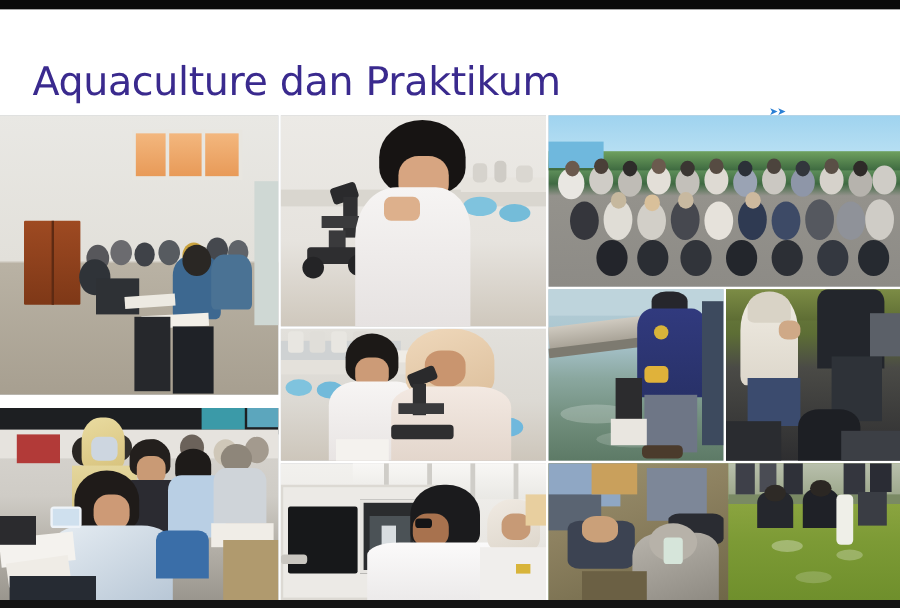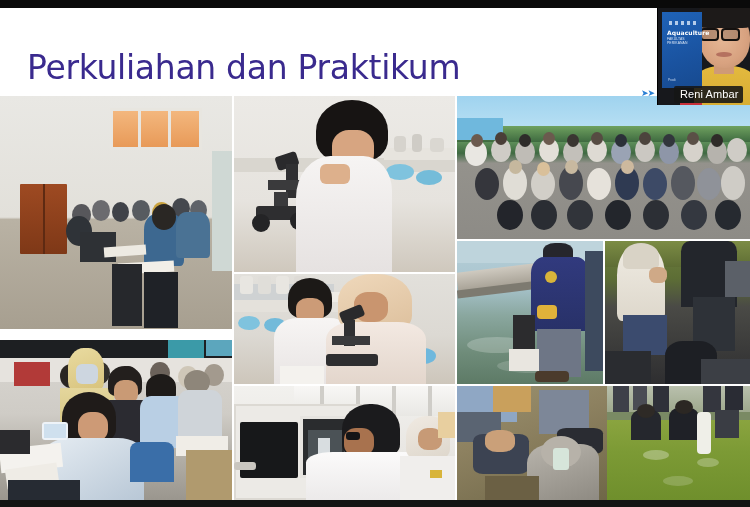--- a/index.html
+++ b/index.html
@@ -119,21 +119,21 @@
 </style>
 </head>
 <body>
 
 <div id="share-frame">
 
   <div class="top-letterbox"></div>
 
   <div id="slide">
 
-    <div id="slide-title">Perkuliahan dan Praktikum</div>
+    <div id="slide-title">Aquaculture dan Praktikum</div>
 
     <div id="collage">
 
       <div class="ph" style="left:0px;top:0px;width:232px;height:233px;">
         <div class="g" style="background:linear-gradient(180deg,#e9e8e4 0%,#e2e0da 52%,#b9b2a4 53%,#a79f90 100%);"></div>
         <div class="bar" style="left:110px;top:12px;width:92px;height:42px;background:linear-gradient(180deg,#f3b77e,#e89a58);border:3px solid #e8e6e0;"></div>
         <div class="bar" style="left:138px;top:12px;width:3px;height:42px;background:#e8e6e0;"></div>
         <div class="bar" style="left:168px;top:12px;width:3px;height:42px;background:#e8e6e0;"></div>
         <div class="bar" style="left:20px;top:88px;width:47px;height:70px;background:linear-gradient(180deg,#9e4a22,#7e3817);border-radius:1px;"></div>
         <div class="bar" style="left:43px;top:88px;width:1.5px;height:70px;background:#5e2a12;"></div>
@@ -413,35 +413,14 @@
         <div class="bar" style="left:258px;top:24px;width:24px;height:28px;background:#3a3d44;"></div>
       </div>
 
     </div>
   </div>
 
   <div class="bottom-letterbox"></div>
 
   <div id="share-arrows">➤➤</div>
 
-  <div id="video-tile">
-    <div id="vt-person">
-      <div id="vt-body"></div>
-      <div id="vt-neck"></div>
-      <div id="vt-face"></div>
-      <div id="vt-hair"></div>
-      <div id="vt-glass-l"></div>
-      <div id="vt-glass-r"></div>
-      <div id="vt-lips"></div>
-    </div>
-
-    <div id="vt-banner">
-      <div id="vt-dots"></div>
-      <div id="vt-banner-title">Aquaculture</div>
-      <div id="vt-banner-sub">FAKULTAS PERIKANAN</div>
-      <div id="vt-banner-foot">Prodi</div>
-    </div>
-
-    <div id="vt-redline"></div>
-    <div id="name-badge">Reni Ambar</div>
-  </div>
 
 </div>
 
 </body></html>

